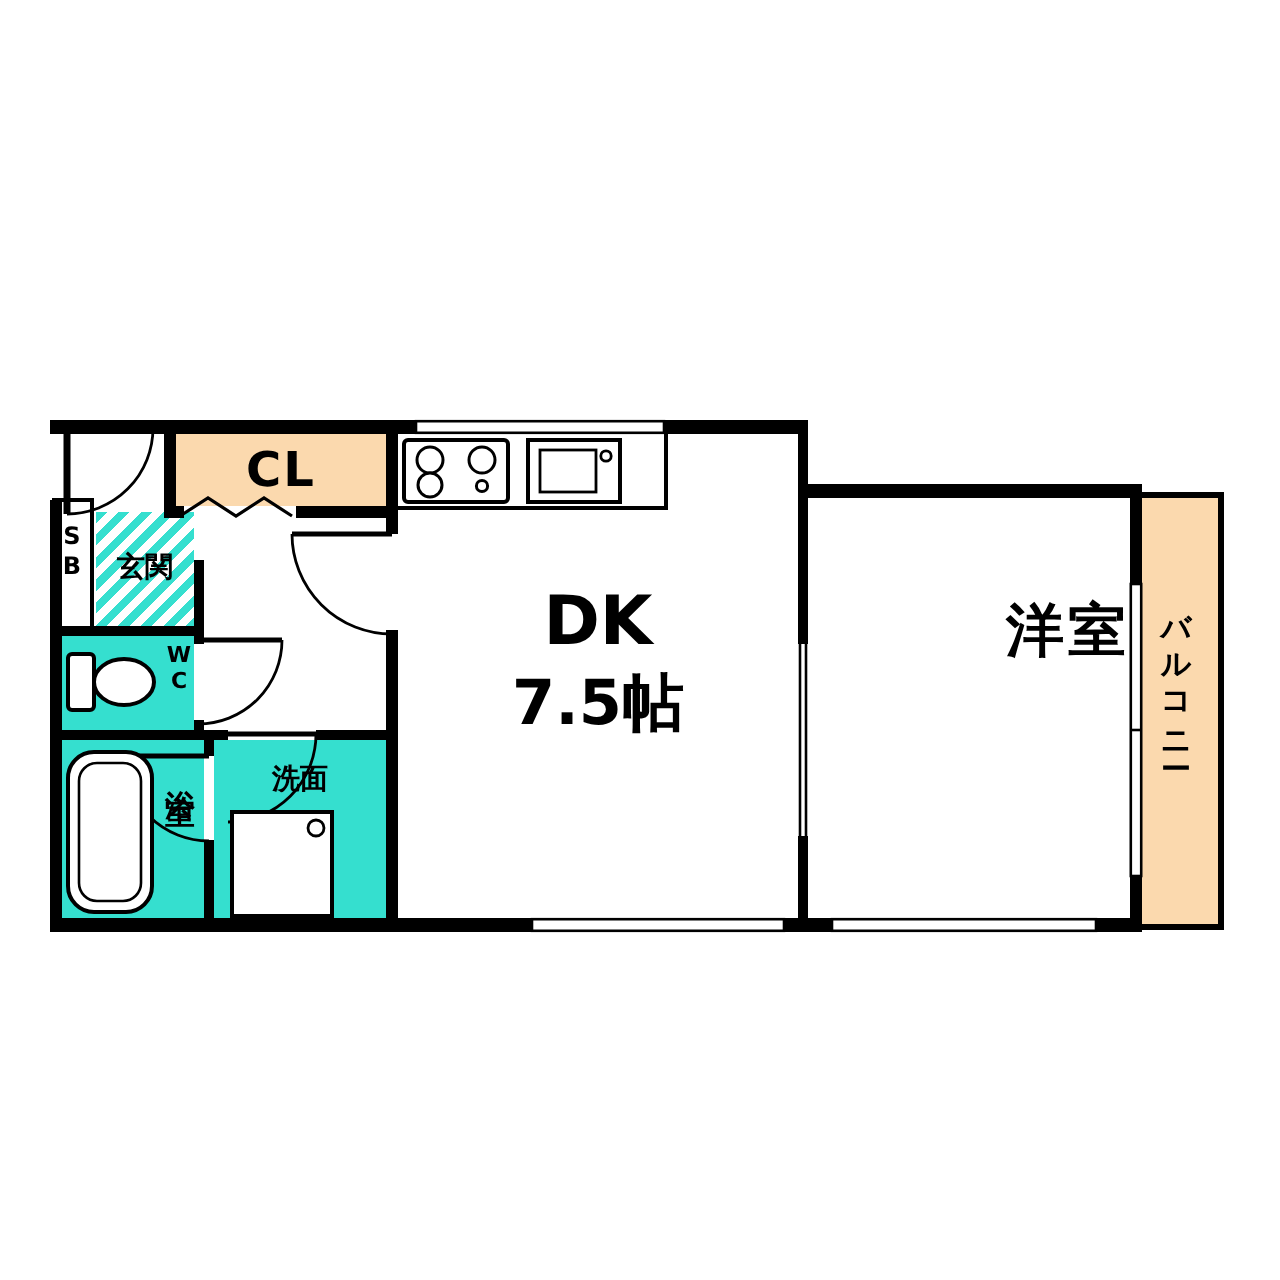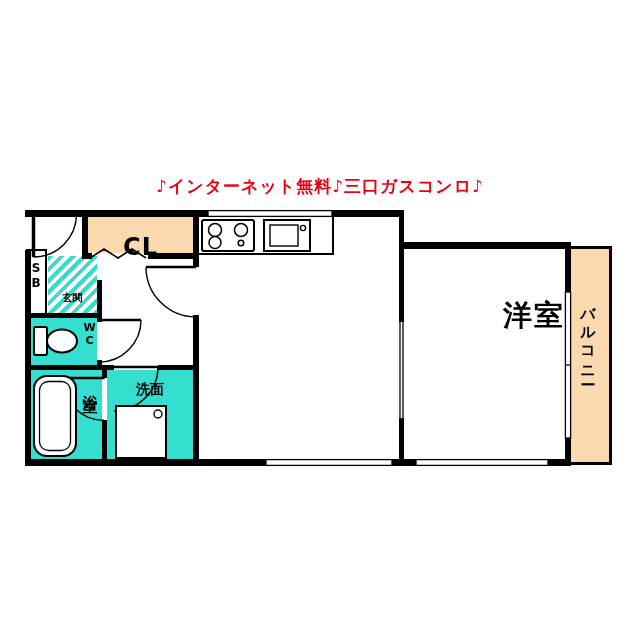--- a/index.html
+++ b/index.html
@@ -10,40 +10,39 @@
   .fill{position:absolute}
   .fill.peach{background:var(--peach,#fbd9ae)}
   .fill.teal{background:var(--teal,#35dfcf)}
   .fill.stripes{background:repeating-linear-gradient(135deg,var(--teal,#35dfcf) 0 4px,#ffffff 4px 8px)}
   .sbbox{position:absolute;left:26px;top:249px;width:21px;height:67px;background:#fff;
          border:2px solid #000;box-sizing:border-box}
   svg.overlay{position:absolute;left:0;top:0}
   .wall{fill:var(--wall,#000)}
   .lbl{position:absolute;color:#000;white-space:nowrap}
   .vert{writing-mode:vertical-rl;text-orientation:upright}
-  .lbl-cl{left:88px;top:233px;width:105px;text-align:center;font-size:24px;font-weight:600;letter-spacing:1px}
-  .lbl-genkan{left:48px;top:291px;width:49px;text-align:center;font-size:10px;font-weight:bold}
+  .lbl-cl{left:88px;top:221px;width:105px;text-align:center;font-size:24px;font-weight:600;letter-spacing:1px}
+  .lbl-genkan{left:48px;top:275px;width:49px;text-align:center;font-size:14px;font-weight:bold}
   .lbl-sb{left:29px;top:261px;font-size:12px;font-weight:bold;letter-spacing:1px}
   .lbl-wc{left:83px;top:321px;font-size:11px;font-weight:bold}
   .lbl-bath{left:80px;top:383px;font-size:15px;font-weight:bold;letter-spacing:2px}
   .lbl-senmen{left:107px;top:381px;width:86px;text-align:center;font-size:14px;font-weight:bold}
   .lbl-dk{left:196px;top:290px;width:206px;text-align:center;font-weight:bold;line-height:1.25}
   .lbl-dk .name{font-size:34px}
   .lbl-dk .size{font-size:31px}
   .lbl-yo{left:404px;top:297px;width:161px;text-align:right;font-weight:bold;line-height:1.3}
   .lbl-yo .name{font-size:29px;letter-spacing:2px}
   .lbl-yo .size{font-size:28px}
   .lbl-balcony{left:578px;top:296px;font-size:15px;font-weight:bold;letter-spacing:3px}
 </style>
 </head>
 <body>
 
 <div class="stage">
 
-  <div class="promo">♪インターネット無料♪三口ガスコンロ♪</div>
 
   <div class="fill peach" style="left:88px;top:217px;width:105px;height:36px"></div>
   <div class="fill stripes" style="left:48px;top:256px;width:49px;height:57px"></div>
   <div class="fill teal" style="left:31px;top:318px;width:66px;height:47px"></div>
   <div class="fill teal" style="left:31px;top:370px;width:71px;height:89px"></div>
   <div class="fill teal" style="left:107px;top:370px;width:86px;height:89px"></div>
   <div class="fill peach" style="left:571px;top:249px;width:38px;height:213px"></div>
   <div class="sbbox"></div>
 
   <svg class="overlay" width="640" height="640" viewBox="0 0 640 640">
@@ -143,19 +142,23 @@
     </g>
   </svg>
 
   <div class="lbl lbl-cl">CL</div>
   <div class="lbl lbl-genkan">玄関</div>
   <div class="lbl vert lbl-sb">SB</div>
   <div class="lbl vert lbl-wc">WC</div>
   <div class="lbl vert lbl-bath">浴室</div>
   <div class="lbl lbl-senmen">洗面</div>
 
+  <div class="lbl lbl-dk">
+    <div class="name">DK</div>
+    <div class="size">7.5帖</div>
+  </div>
 
   <div class="lbl lbl-yo">
     <div class="name">洋室</div>
   </div>
 
   <div class="lbl vert lbl-balcony">バルコニー</div>
 </div>
 
 </body></html>

